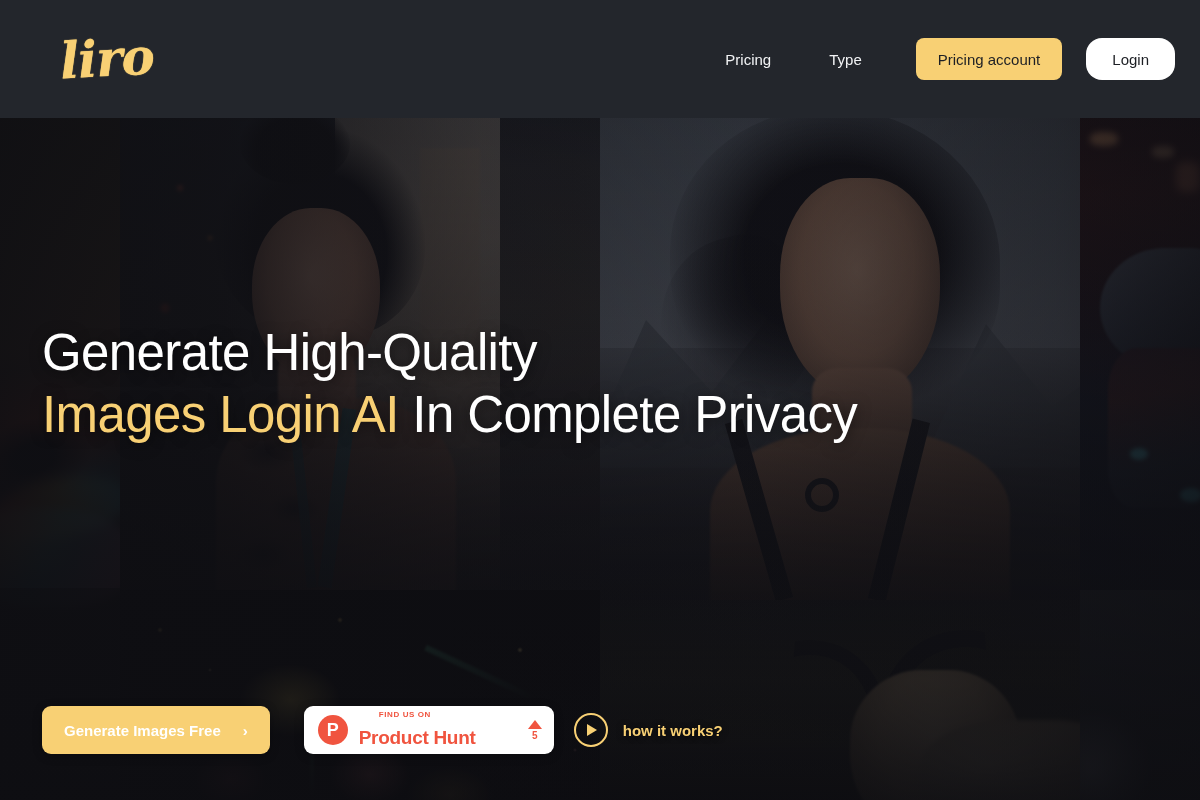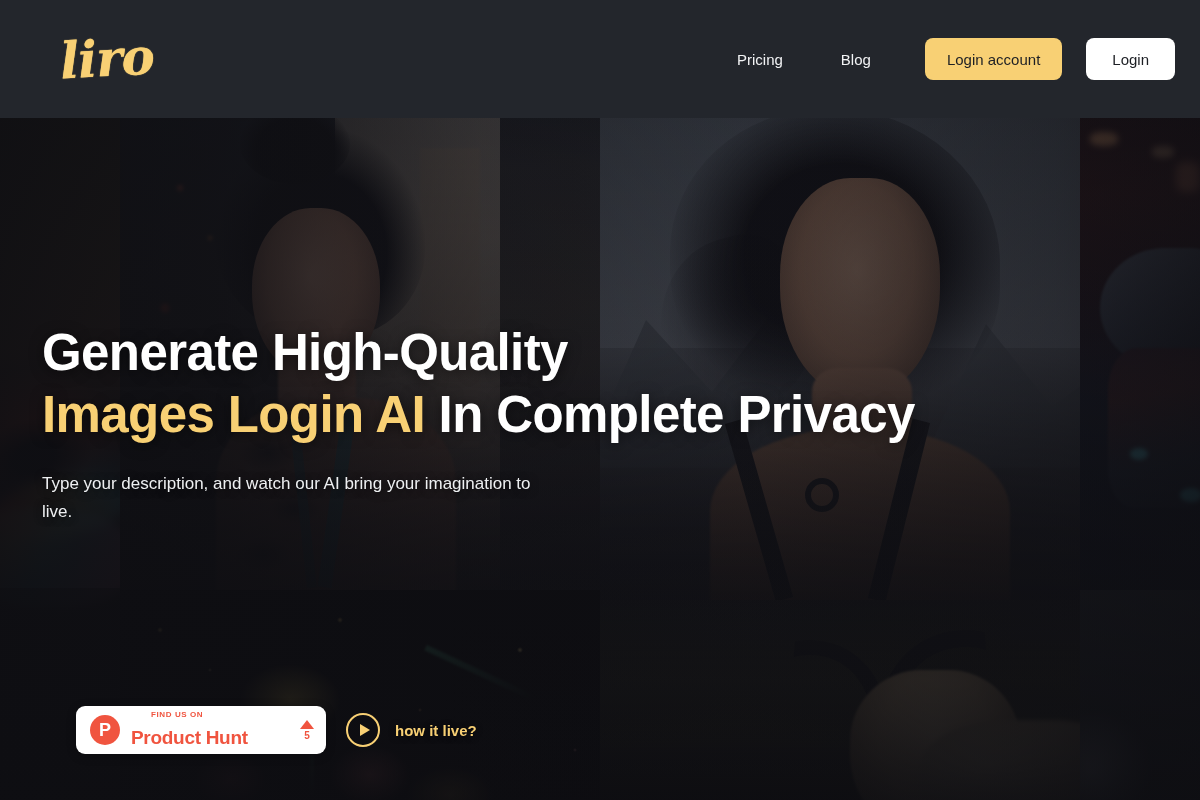--- a/index.html
+++ b/index.html
@@ -60,21 +60,21 @@
     cursor:pointer;
     white-space:nowrap;
     font-family:"Liberation Sans", sans-serif;
   }
   .btn-login{
     background:#ffffff;
     color:#1d1f24;
     font-size:15px;
     font-weight:400;
     border:none;
-    border-radius:8px;
+    border-radius:16px;
     padding:8px 26px;
     height:42px;
     margin-left:24px;
     cursor:pointer;
     white-space:nowrap;
     font-family:"Liberation Sans", sans-serif;
   }
 
   
   .hero{
@@ -272,21 +272,21 @@
   }
 
   
   .hero-content{
     position:absolute; left:42px; top:322px;
     width:980px; z-index:20;
   }
   .headline{
     color:#ffffff;
     font-size:51px;
-    font-weight:700;
+    font-weight:400;
     line-height:1.22;
     letter-spacing:-0.6px;
     text-shadow:0 2px 14px rgba(0,0,0,.55);
     white-space:nowrap;
   }
   .headline .hl-accent{ color:#f8d074; }
   .sub{
     margin-top:24px;
     color:#eef0f2;
     font-size:17px;
@@ -363,22 +363,22 @@
 </head>
 <body>
 
 <div class="page">
 
   <header class="header">
     <div class="logo">liro</div>
 
     <nav class="nav">
       <a class="nav-link">Pricing</a>
-      <a class="nav-link">Blog</a>
-      <button class="btn-create">Login account</button>
+      <a class="nav-link">Type</a>
+      <button class="btn-create">Pricing account</button>
       <button class="btn-login">Login</button>
     </nav>
   </header>
 
   <section class="hero">
 
     <div class="mosaic">
 
       <div class="tile t-left">
         <i class="blob1"></i>
@@ -448,40 +448,43 @@
     </div>
 
     <div class="scrim"></div>
   </section>
 
   <div class="hero-content">
     <h1 class="headline">
       <span>Generate High-Quality</span><br>
       <span class="hl-accent">Images Login AI</span><span> In Complete Privacy</span>
     </h1>
-    <p class="sub">Type your description, and watch our AI bring your imagination to live.</p>
   </div>
 
   <div class="cta-row">
 
+    <button class="btn-generate">
+      <span>Generate Images Free</span>
+      <span class="chev">›</span>
+    </button>
 
     <a class="ph-badge">
       <span class="ph-logo">P</span>
       <span class="ph-text">
         <span class="ph-pre">FIND US ON</span>
         <span class="ph-name">Product Hunt</span>
       </span>
       <span class="ph-vote">
         <span class="ph-arrow"></span>
         <span class="ph-count">5</span>
       </span>
     </a>
 
     <a class="how">
       <span class="play-circle">
         <span class="play-tri"></span>
       </span>
-      <span class="how-label">how it live?</span>
+      <span class="how-label">how it works?</span>
     </a>
 
   </div>
 
 </div>
 
 </body></html>

